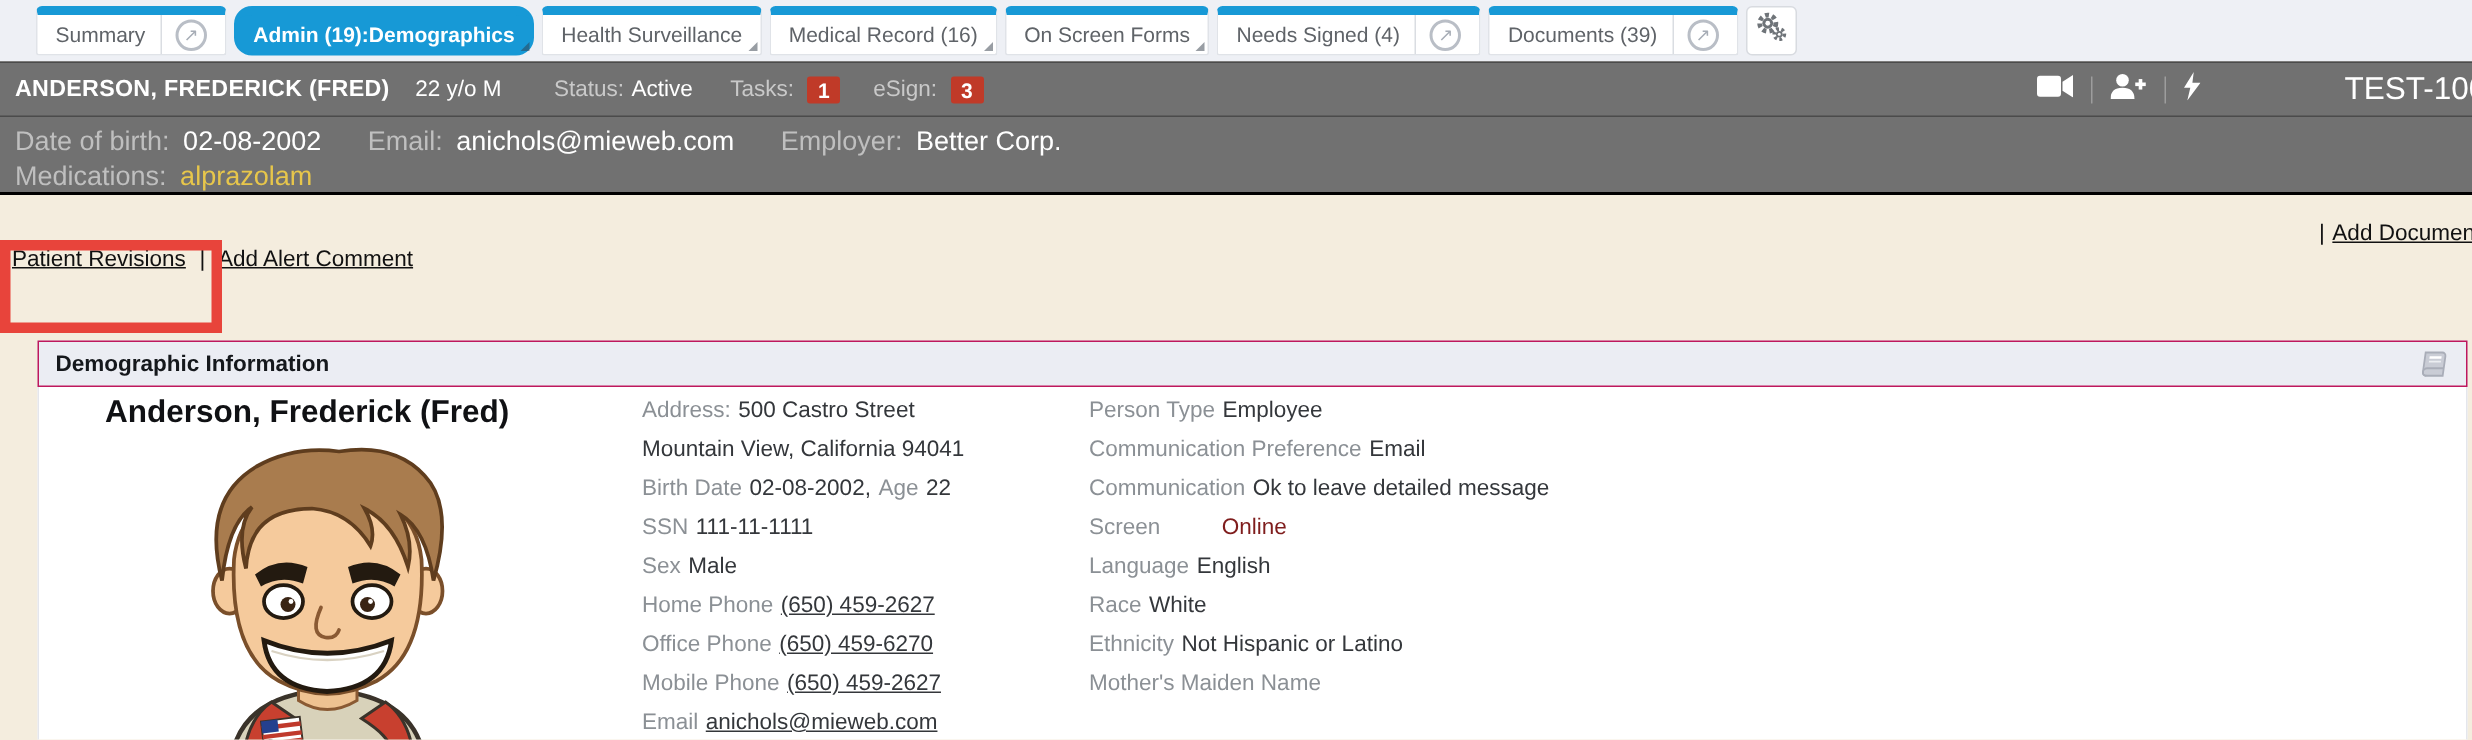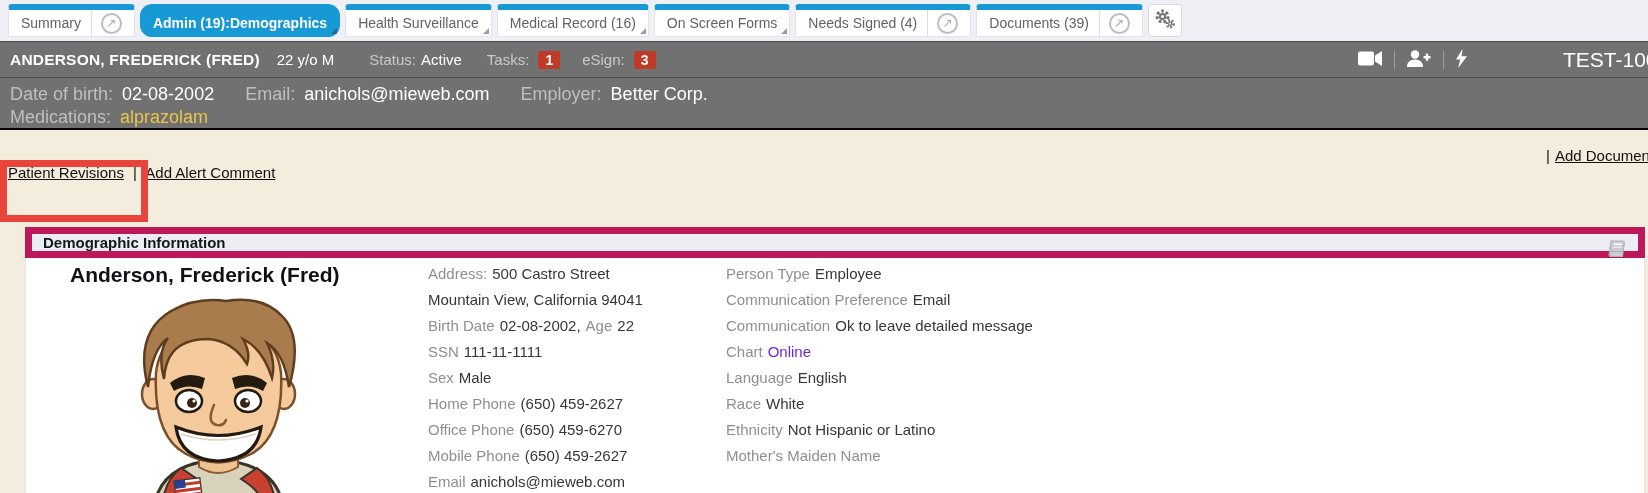--- a/index.html
+++ b/index.html
@@ -5,21 +5,21 @@
   :root{ --blue:#1799d6; --bargray:#717171; --cream:#f4edde; }
   *{box-sizing:border-box;}
   html,body{margin:0;padding:0;}
   body{
     width:1648px;height:493px;overflow:hidden;position:relative;
     font-family:"Liberation Sans","DejaVu Sans",sans-serif;
     background:var(--cream);
   }
 
   
-  .tabbar{height:41px;background:#eef0f5;display:flex;align-items:flex-start;padding-left:8px;}
+  .tabbar{height:41px;background:#eef0f5;display:flex;align-items:flex-start;padding-left:24px;}
   .tab{
     margin-top:4px;height:33px;background:#fff;
     border:1px solid #e0e3e8;border-top:6px solid var(--blue);
     border-radius:4px 4px 2px 2px;
     display:flex;align-items:center;padding:0 12px;margin-right:5px;
     font-size:14px;color:#5f6368;position:relative;cursor:pointer;white-space:nowrap;
   }
   .tab.active{background:var(--blue);border-color:var(--blue);color:#fff;font-weight:bold;border-radius:12px;}
   .tab.fold::after{
     content:"";position:absolute;right:2px;bottom:2px;width:0;height:0;
@@ -70,35 +70,35 @@
   .adddoc{position:absolute;left:1546px;top:17px;font-size:15px;color:#111;white-space:nowrap;}
   .adddoc .pipe{margin-right:5px;}
   .redbox{
     position:absolute;left:0;top:30px;width:148px;height:62px;
     border:7px solid #e8443b;pointer-events:none;
   }
 
   
   .panel{position:absolute;left:25px;top:97px;width:1620px;}
   .panel-h{
-    background:#ebedf3;border:7px solid #be185d;height:31px;
+    background:#ebedf3;border:1px solid #be185d;height:31px;
     display:flex;align-items:center;padding-left:11px;
     font-weight:bold;font-size:15px;color:#15181c;position:relative;
   }
   .panel-book{position:absolute;right:13px;top:6px;cursor:pointer;}
   .panel-b{background:#fff;border-left:1px solid #e4e6ec;border-right:1px solid #e4e6ec;position:relative;height:236px;}
   .pname{position:absolute;left:44px;top:5px;font-size:21px;font-weight:bold;color:#101114;white-space:nowrap;}
   .avatar{position:absolute;left:100px;top:33px;cursor:pointer;}
   .colA{position:absolute;left:402px;top:3px;font-size:15px;}
   .colB{position:absolute;left:700px;top:3px;font-size:15px;}
   .row{height:26px;line-height:26px;white-space:nowrap;}
   .lblc{color:#8b9095;margin-right:5px;}
   .valc{color:#34373b;}
-  .linkv{cursor:pointer;}
-  .muted{color:#6d28d9;}
+  .linkv{text-decoration:underline;cursor:pointer;}
+  .muted{color:#7f1d1d;margin-left:36px;}
   .ml{margin-left:5px;}
 </style>
 </head>
 <body>
 
 <div class="tabbar">
   <div class="tab">
     <span>Summary</span>
     <span class="ext">
       <span class="circle">↗</span>
@@ -299,21 +299,21 @@
         <div class="row">
           <span class="lblc">Person Type</span><span class="valc">Employee</span>
         </div>
         <div class="row">
           <span class="lblc">Communication Preference</span><span class="valc">Email</span>
         </div>
         <div class="row">
           <span class="lblc">Communication</span><span class="valc">Ok to leave detailed message</span>
         </div>
         <div class="row">
-          <span class="lblc">Chart</span><span class="valc muted">Online</span>
+          <span class="lblc">Screen</span><span class="valc muted">Online</span>
         </div>
         <div class="row">
           <span class="lblc">Language</span><span class="valc">English</span>
         </div>
         <div class="row">
           <span class="lblc">Race</span><span class="valc">White</span>
         </div>
         <div class="row">
           <span class="lblc">Ethnicity</span><span class="valc">Not Hispanic or Latino</span>
         </div>

